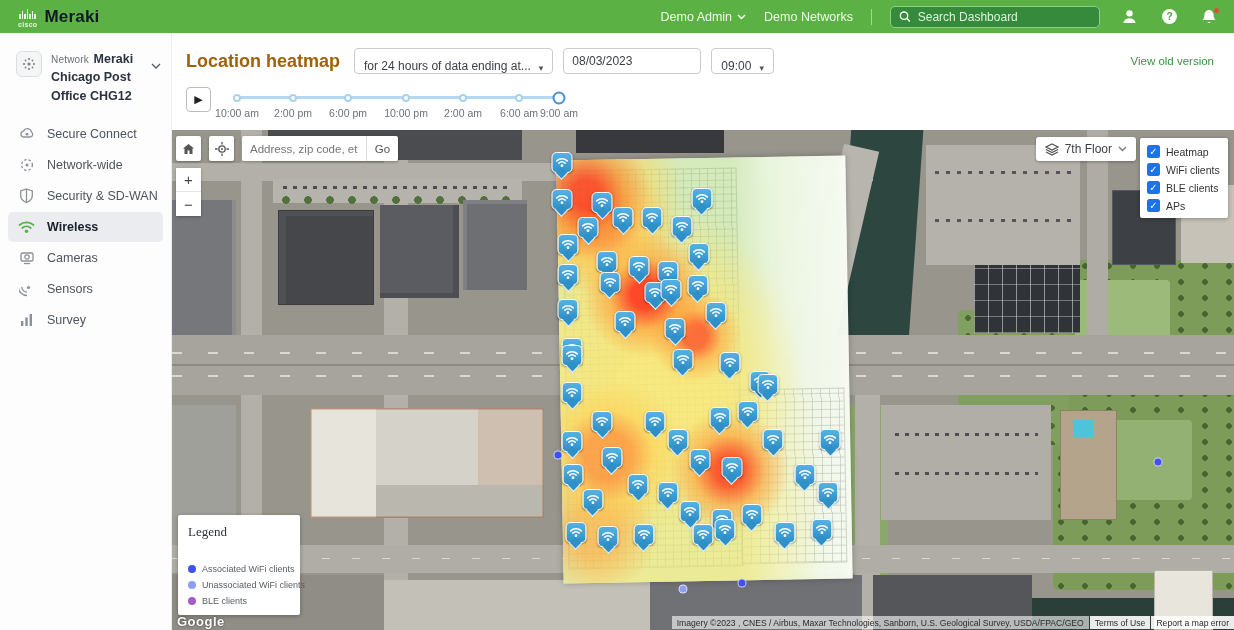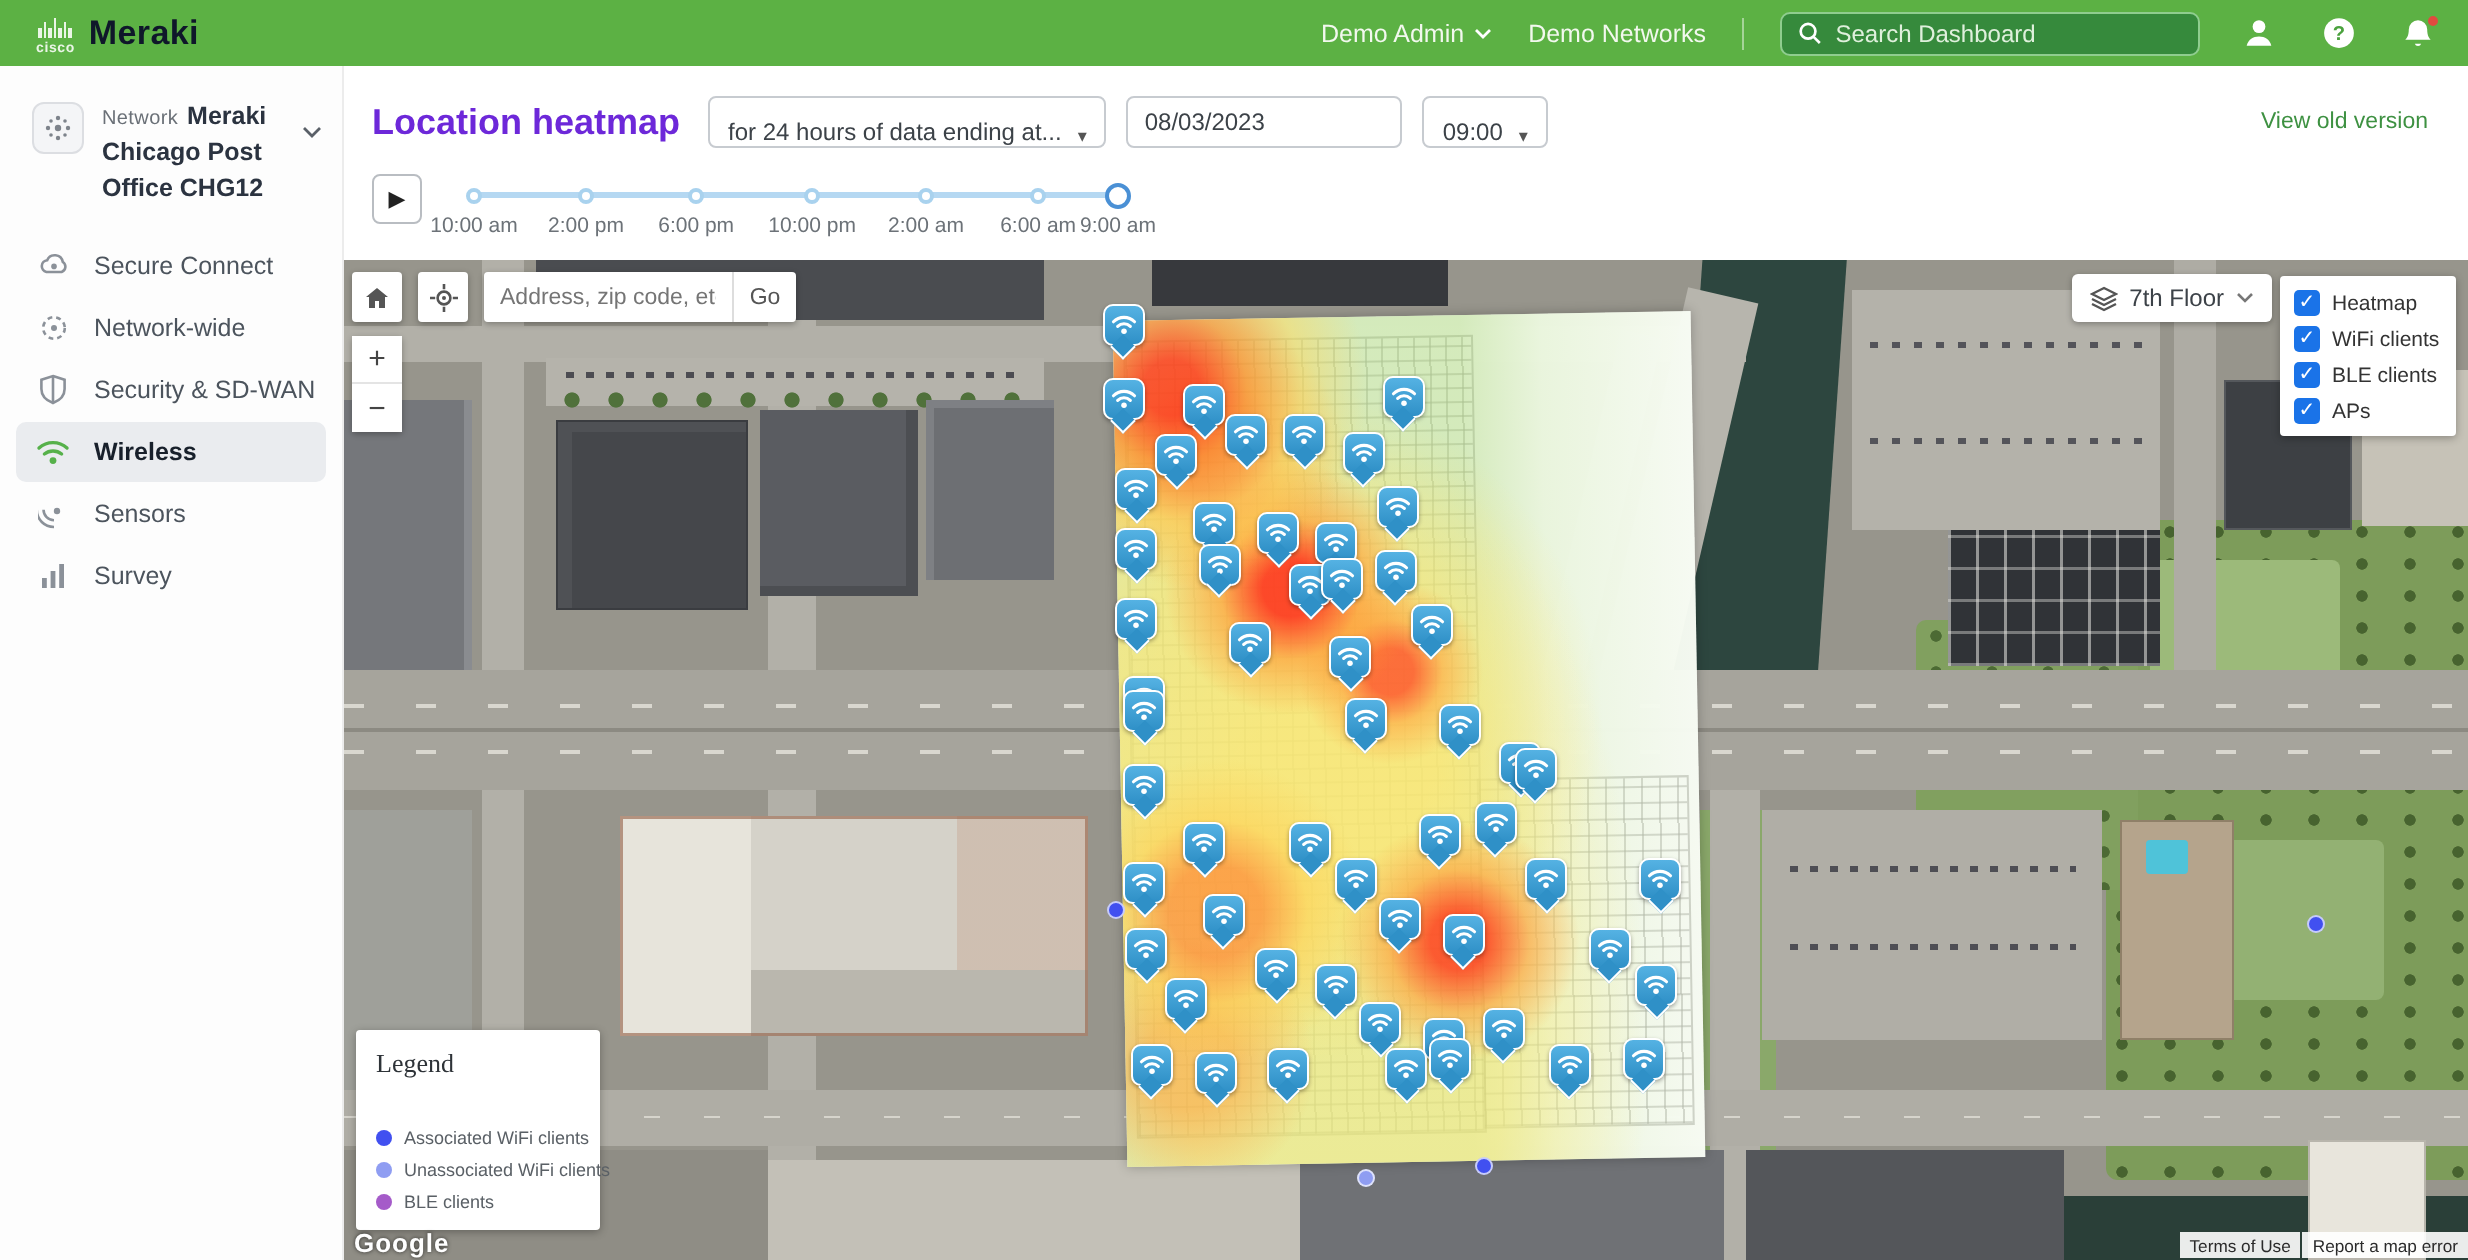--- a/index.html
+++ b/index.html
@@ -34,21 +34,21 @@
   .net-chev { margin-top:14px; }
   .side-item { display:flex; align-items:center; gap:12px; height:30px; margin:1px 8px; padding:0 0 0 10px; border-radius:5px; cursor:pointer; }
   .side-item .lbl { font-size:12.5px; color:#4c545d; }
   .side-item.active { background:#eaecef; }
   .side-item.active .lbl { font-weight:bold; color:#18202b; }
   .side-item .ic { width:17px; height:17px; display:flex; align-items:center; justify-content:center; }
 
   
   .content { flex:1; display:flex; flex-direction:column; background:#fff; min-width:0; }
   .content-head { height:46px; display:flex; align-items:center; padding:10px 20px 0 14px; gap:10px; }
-  .page-title { font-size:18px; font-weight:bold; color:#6d28d9; margin-right:4px; }
+  .page-title { font-size:18px; font-weight:bold; color:#a16207; margin-right:4px; }
   .sel { height:26px; border:1px solid #c7cbd0; border-radius:4px; background:#fff; font-size:12px; color:#3c4248; display:flex; align-items:flex-end; gap:8px; padding:0 9px; cursor:pointer; font-family:"Liberation Sans",sans-serif; }
   .sel .caret { font-size:9px; color:#555; }
   .date-input { height:26px; width:138px; border:1px solid #c7cbd0; border-radius:4px; font-size:12px; color:#3c4248; padding:0 8px; font-family:"Liberation Sans",sans-serif; }
   .old-link { margin-left:auto; font-size:11.5px; color:#3e9142; cursor:pointer; text-decoration:none; }
 
   
   .timeline { height:51px; display:flex; align-items:flex-start; padding:8px 0 0 14px; }
   .play-btn { width:25px; height:25px; border:1px solid #b9bdc2; border-radius:4px; background:#fff; font-size:11px; color:#222; cursor:pointer; display:flex; align-items:center; justify-content:center; }
   .track-wrap { position:relative; width:322px; height:40px; margin-left:26px; }
   .track-line { position:absolute; left:0; right:0; top:9px; height:3px; background:#b5d8f2; border-radius:2px; }
@@ -276,20 +276,30 @@
               <svg width="17" height="14" viewBox="0 0 17 14">
                 <path d="M1.5 5a10.5 10.5 0 0 1 14 0" stroke="#56b14a" stroke-width="1.7" fill="none" stroke-linecap="round"></path>
                 <path d="M4.2 8a6.8 6.8 0 0 1 8.6 0" stroke="#56b14a" stroke-width="1.7" fill="none" stroke-linecap="round"></path>
                 <circle cx="8.5" cy="11.3" r="1.7" fill="#56b14a"></circle>
               </svg>
             </span>
             <span class="lbl">Wireless</span>
           </div>
           <div class="side-item">
             <span class="ic">
+              <svg width="16" height="14" viewBox="0 0 16 14">
+                <rect x="2" y="2" width="12" height="8" rx="1.4" fill="none" stroke="#8b9199" stroke-width="1.3"></rect>
+                <circle cx="8" cy="6" r="2.2" fill="none" stroke="#8b9199" stroke-width="1.2"></circle>
+                <path d="M5 12.5h6" stroke="#8b9199" stroke-width="1.3"></path>
+              </svg>
+            </span>
+            <span class="lbl">Cameras</span>
+          </div>
+          <div class="side-item">
+            <span class="ic">
               <svg width="16" height="16" viewBox="0 0 16 16">
                 <circle cx="9.5" cy="6.5" r="1.6" fill="#8b9199"></circle>
                 <path d="M5.8 10.2a5.2 5.2 0 0 1 0-7.4M3.4 12.6a8.6 8.6 0 0 1 0-12.2" fill="none" stroke="#8b9199" stroke-width="1.3" transform="rotate(-45 8 8)"></path>
               </svg>
             </span>
             <span class="lbl">Sensors</span>
           </div>
           <div class="side-item">
             <span class="ic">
               <svg width="15" height="14" viewBox="0 0 15 14">
@@ -451,20 +461,21 @@
               </div>
               <div class="legend-item">
                 <span class="legend-dot" style="background: rgb(165, 91, 201);"></span>
                 <span class="legend-lab">BLE clients</span>
               </div>
             </div>
         </div>
 
         <span class="google-logo">Google</span>
         <div class="attrib">
+          <span class="imagery">Imagery ©2023 , CNES / Airbus, Maxar Technologies, Sanborn, U.S. Geological Survey, USDA/FPAC/GEO</span>
           <span class="chip">Terms of Use</span>
           <span class="chip">Report a map error</span>
         </div>
       <div class="ap-marker" style="left: 36.7%; top: 8.6%;">
             <svg width="13" height="11" viewBox="0 0 16 13">
               <path d="M1.5 4.5a9.2 9.2 0 0 1 13 0" stroke="#fff" stroke-width="1.9" fill="none" stroke-linecap="round"></path>
               <path d="M4.1 7.3a5.6 5.6 0 0 1 7.8 0" stroke="#fff" stroke-width="1.9" fill="none" stroke-linecap="round"></path>
               <circle cx="8" cy="10.4" r="1.7" fill="#fff"></circle>
             </svg>
           </div>

